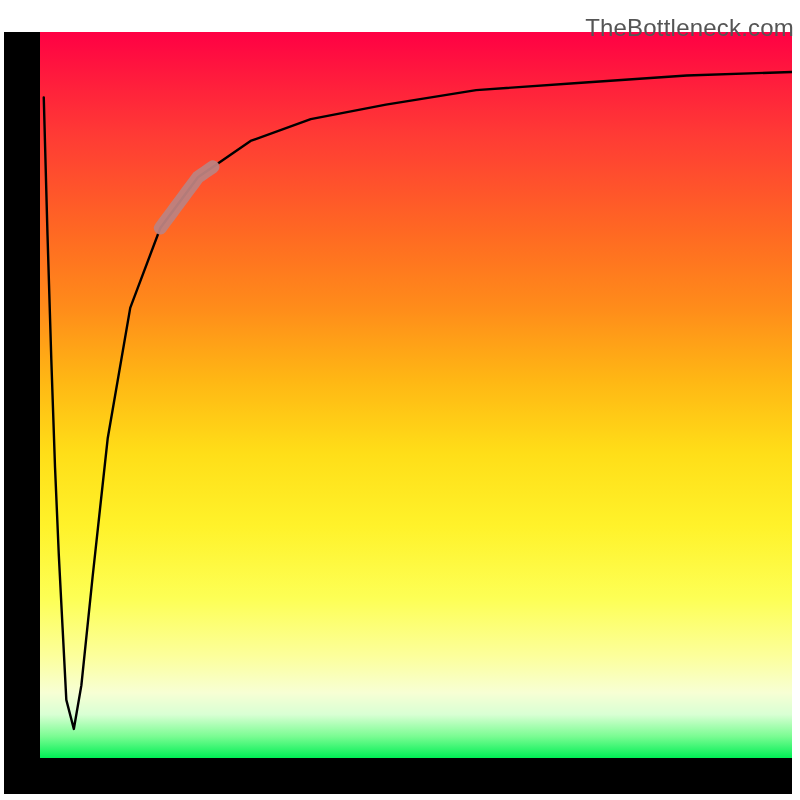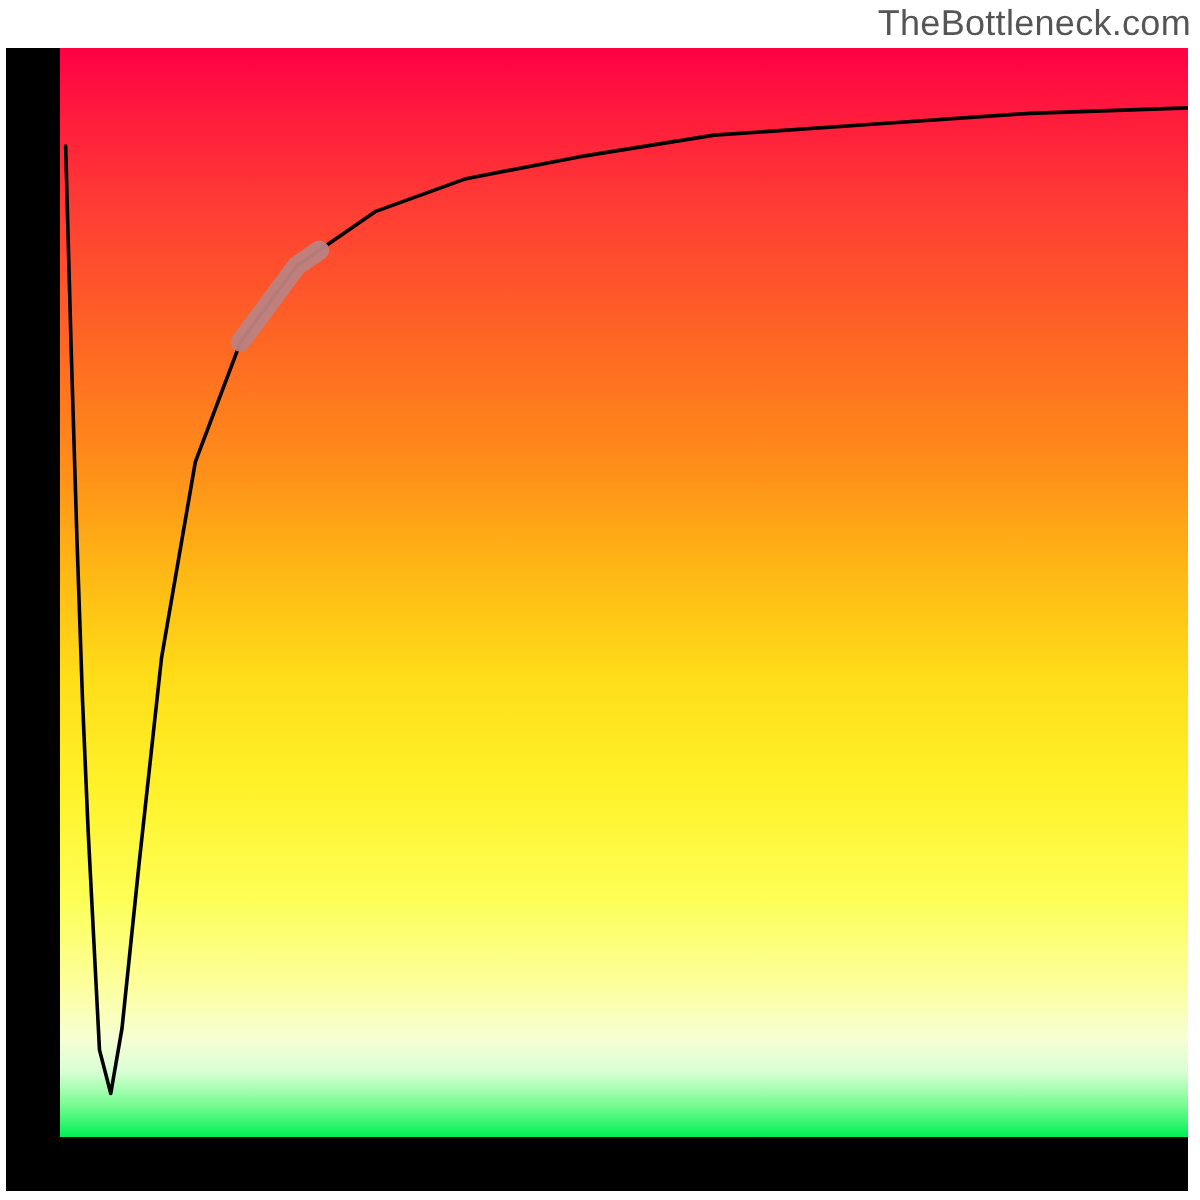--- a/index.html
+++ b/index.html
@@ -4,21 +4,21 @@
 <style>
   * { margin: 0; padding: 0; box-sizing: border-box; }
   html, body { width: 800px; height: 800px; overflow: hidden; background: #fff; }
   .container {
     position: relative;
     width: 800px;
     height: 800px;
   }
   .attribution {
     position: absolute;
-    top: 2px;
+    top: 14px;
     right: 6px;
     font-family: Arial, Helvetica, sans-serif;
     font-size: 24px;
     color: #555;
     font-weight: 400;
     letter-spacing: 0.2px;
     z-index: 10;
     margin-left: 28px;
   }
   .plot-frame {

